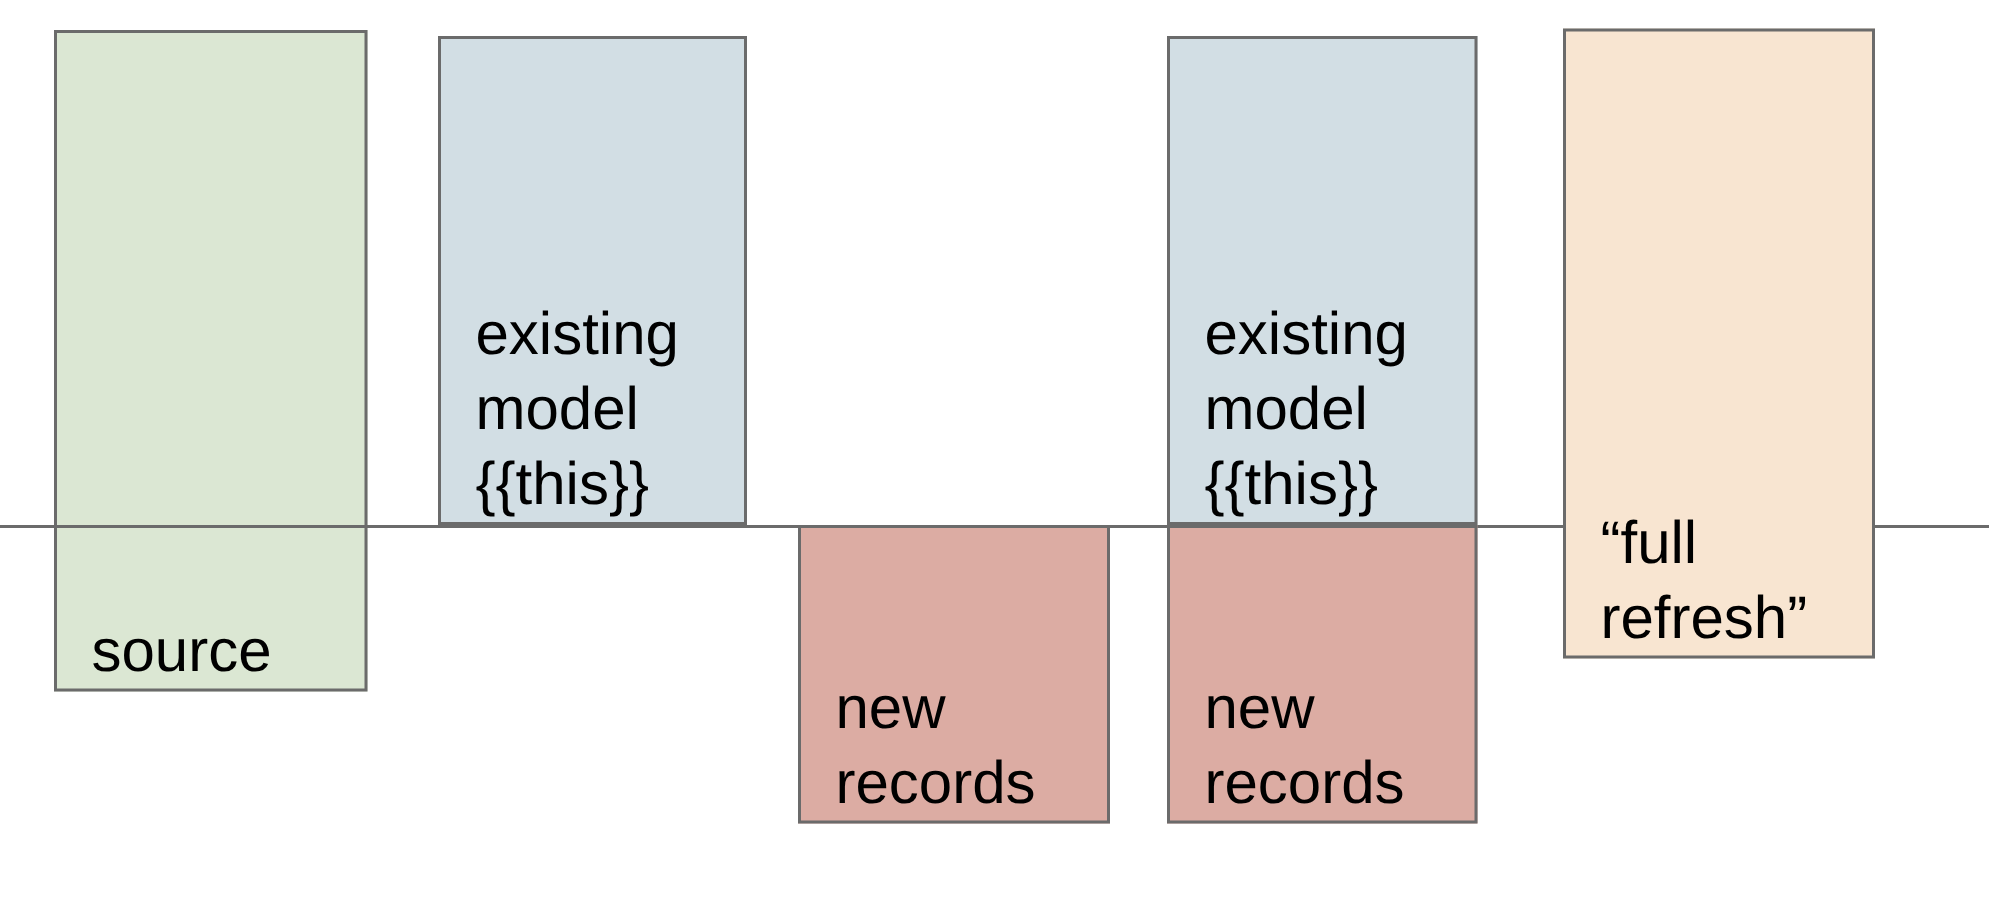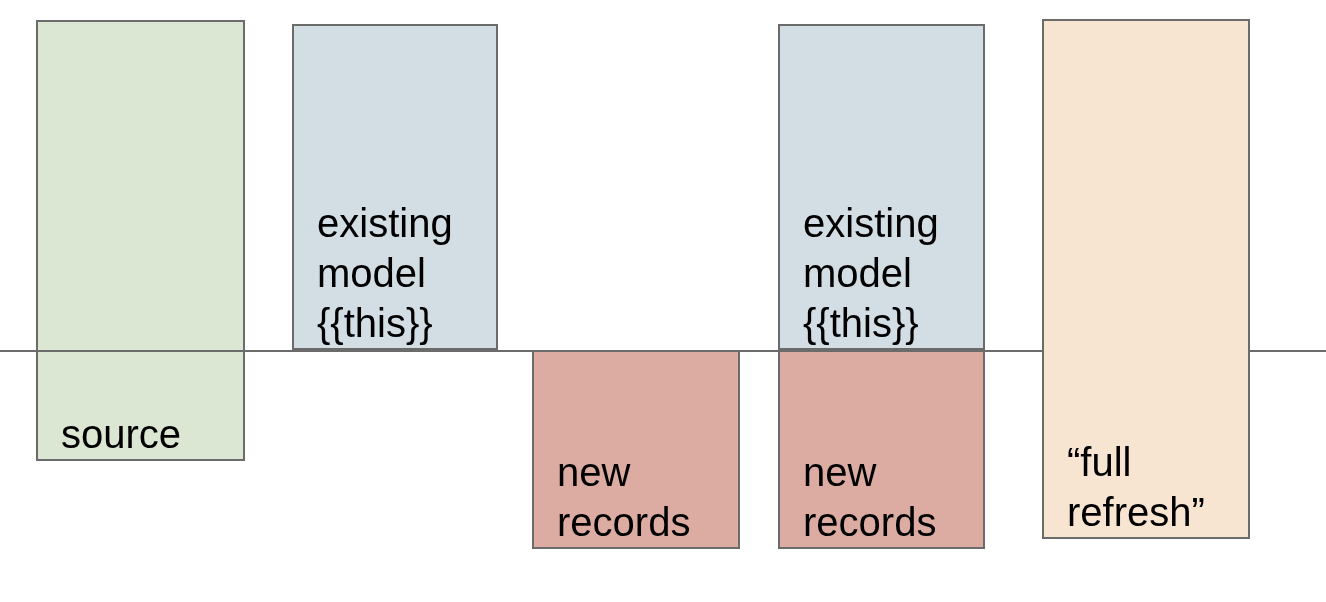--- a/index.html
+++ b/index.html
@@ -43,21 +43,21 @@
     line-height:50px;
     color:var(--text-color);
     text-align:left;
   }
   
   .box-source        { left:36px;   top:20px;  width:209px; height:441px; z-index:1; }
   .box-existing-1    { left:292px;  top:24px;  width:206px; height:326px; z-index:3; }
   .box-new-records-1 { left:532px;  top:350px; width:208px; height:199px; z-index:3; }
   .box-existing-2    { left:778px;  top:24px;  width:207px; height:326px; z-index:3; }
   .box-new-records-2 { left:778px;  top:350px; width:207px; height:199px; z-index:3; }
-  .box-full-refresh  { left:1042px; top:19px;  width:208px; height:520px; z-index:3; }
+  .box-full-refresh  { left:1042px; top:19px;  width:208px; height:420px; z-index:3; }
 </style>
 </head>
 <body style="background: rgb(255, 255, 255);">
 
 <div class="canvas">
 
   <div class="divider"></div>
 
   <div class="box box-source" style="background-color: rgb(219, 231, 211);">
     <span class="label">source</span>

